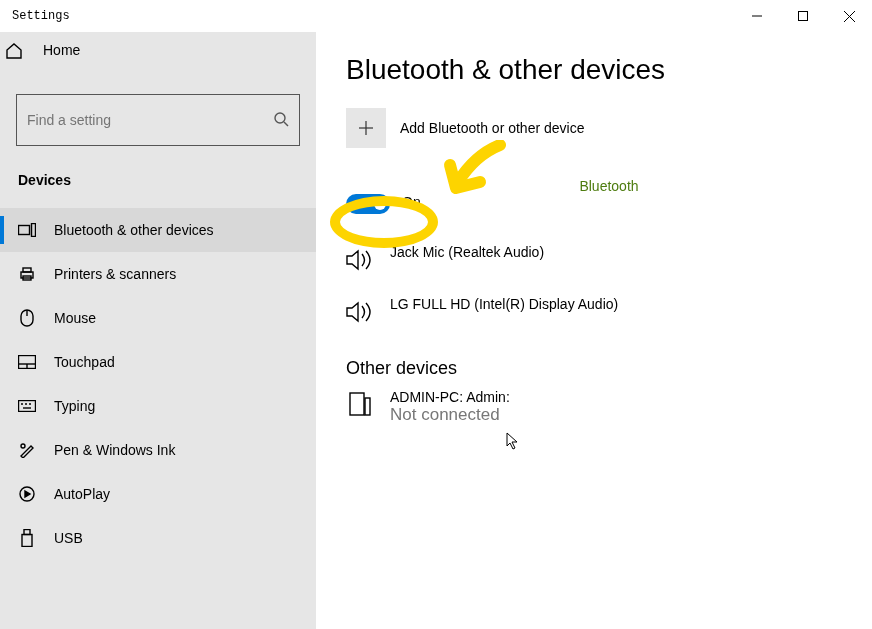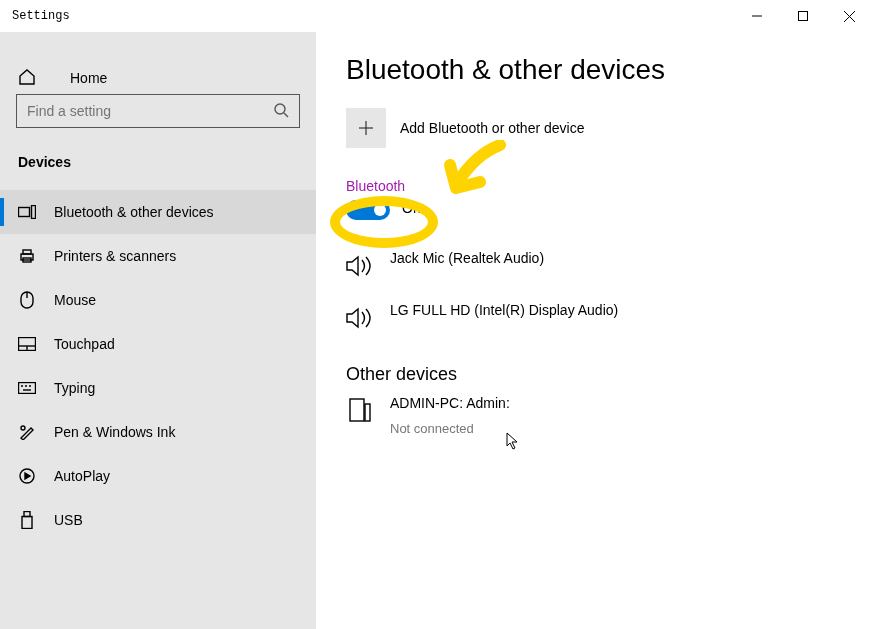--- a/index.html
+++ b/index.html
@@ -37,29 +37,29 @@
       display: flex;
       height: calc(100% - 32px);
     }
     .sidebar {
       width: 316px;
       background: #e6e6e6;
       padding-top: 10px;
       flex-shrink: 0;
     }
     .home-row {
-      display: flex; align-items: flex-end;
+      display: flex; align-items: flex-start;
       height: 44px;
-      padding-left: 18px;
-      gap: 34px;
+      padding-left: 5px;
+      gap: 20px;
     }
     .search-wrap {
       margin: 8px 16px 16px 16px;
       border: 1px solid #555;
-      height: 34px;
+      height: 52px;
       display: flex; align-items: center;
       justify-content: space-between;
       padding: 0 10px;
       background: #e6e6e6;
     }
     .search-wrap input {
       border: none; outline: none; background: transparent;
       font-size: 14px; color: #555; width: 100%;
     }
     .section-head {
@@ -99,21 +99,21 @@
     .add-row {
       display: flex; align-items: center; gap: 14px;
       margin-bottom: 30px;
     }
     .add-tile {
       width: 40px; height: 40px;
       background: #e6e6e6;
       display: flex; align-items: center; justify-content: center;
     }
     .subhead {
-      font-size: 14px; color: #a21caf; margin-bottom: 6px;
+      font-size: 14px; color: #4d7c0f;  text-align: center;
     }
     .toggle-row {
       display: flex; align-items: flex-start; gap: 12px;
       margin-bottom: 30px;
     }
     .toggle {
       width: 44px; height: 20px; border-radius: 10px;
       background: #0078d7; position: relative;
     }
     .toggle::after {
@@ -126,21 +126,21 @@
     }
     .device-row {
       display: flex; align-items: flex-start; gap: 16px;
       margin-bottom: 20px;
     }
     .device-icon {
       width: 28px; height: 32px; display: flex; align-items: center; justify-content: center;
       flex-shrink: 0;
     }
     .device-icon svg { stroke: #000; stroke-width: 1.4; fill: none; }
-    .device-text .sub { color: #777; font-size: 13px; margin-top: 10px; }
+    .device-text .sub { color: #777; font-size: 17px; margin-top: 0; }
     .section-block { margin-bottom: 30px; }
     
     .highlight {
       position: absolute;
     }
     .highlight-oval {
       border: 10px solid #fdd400;
       border-radius: 50%;
       width: 108px; height: 52px;
       position: absolute;

